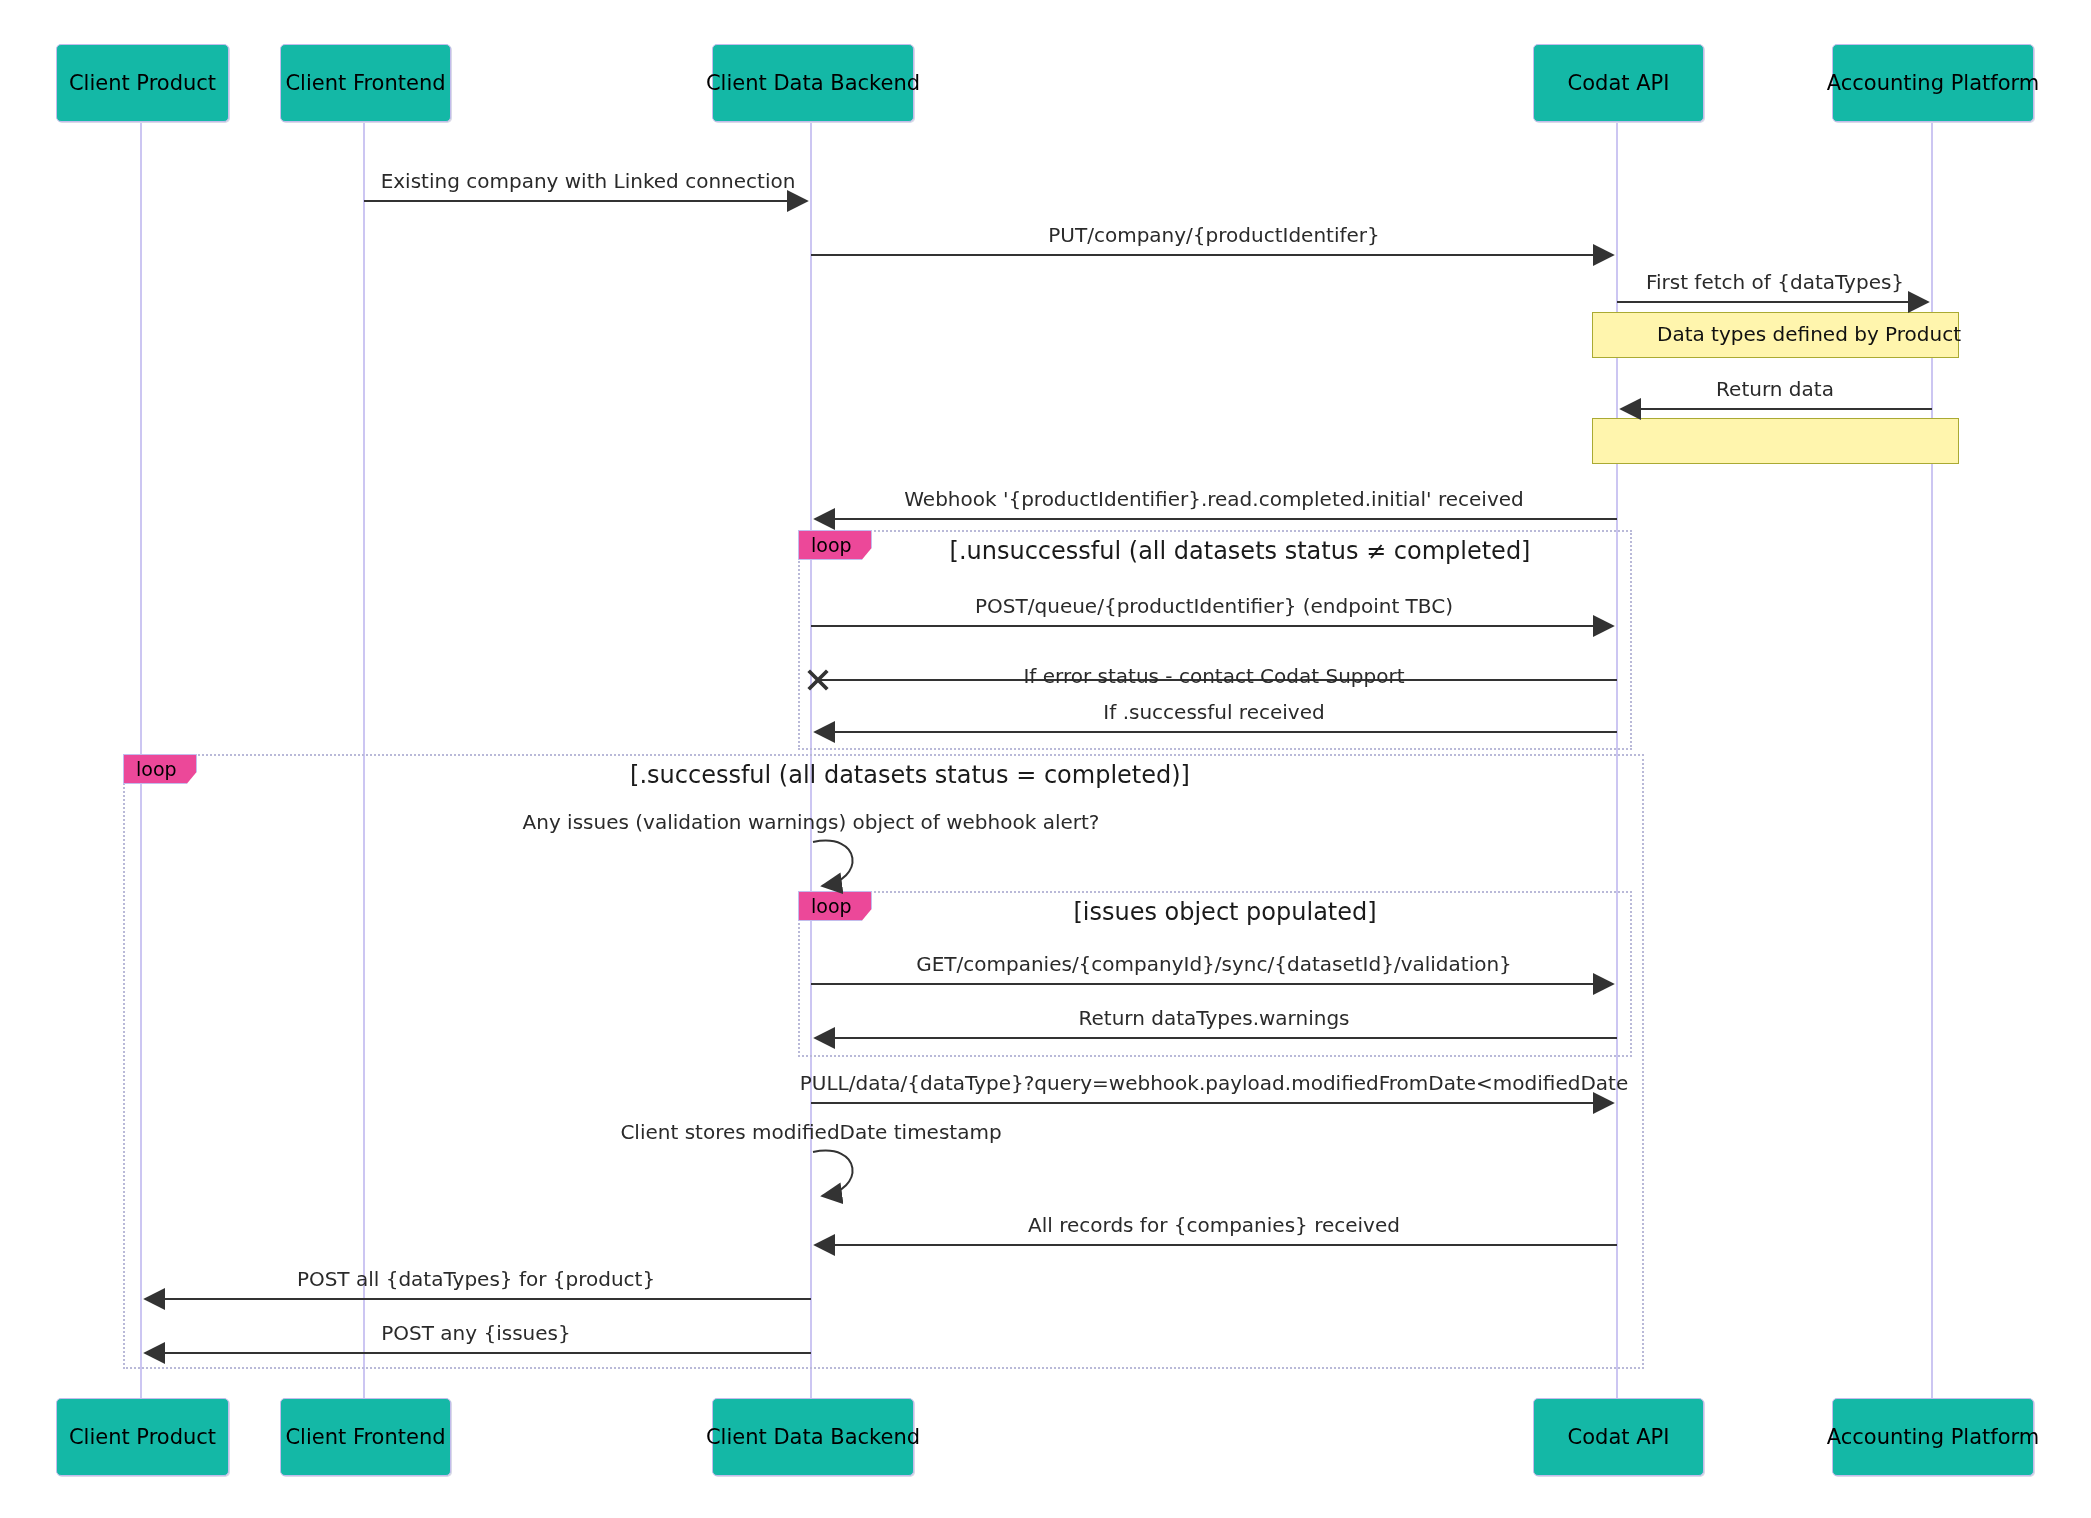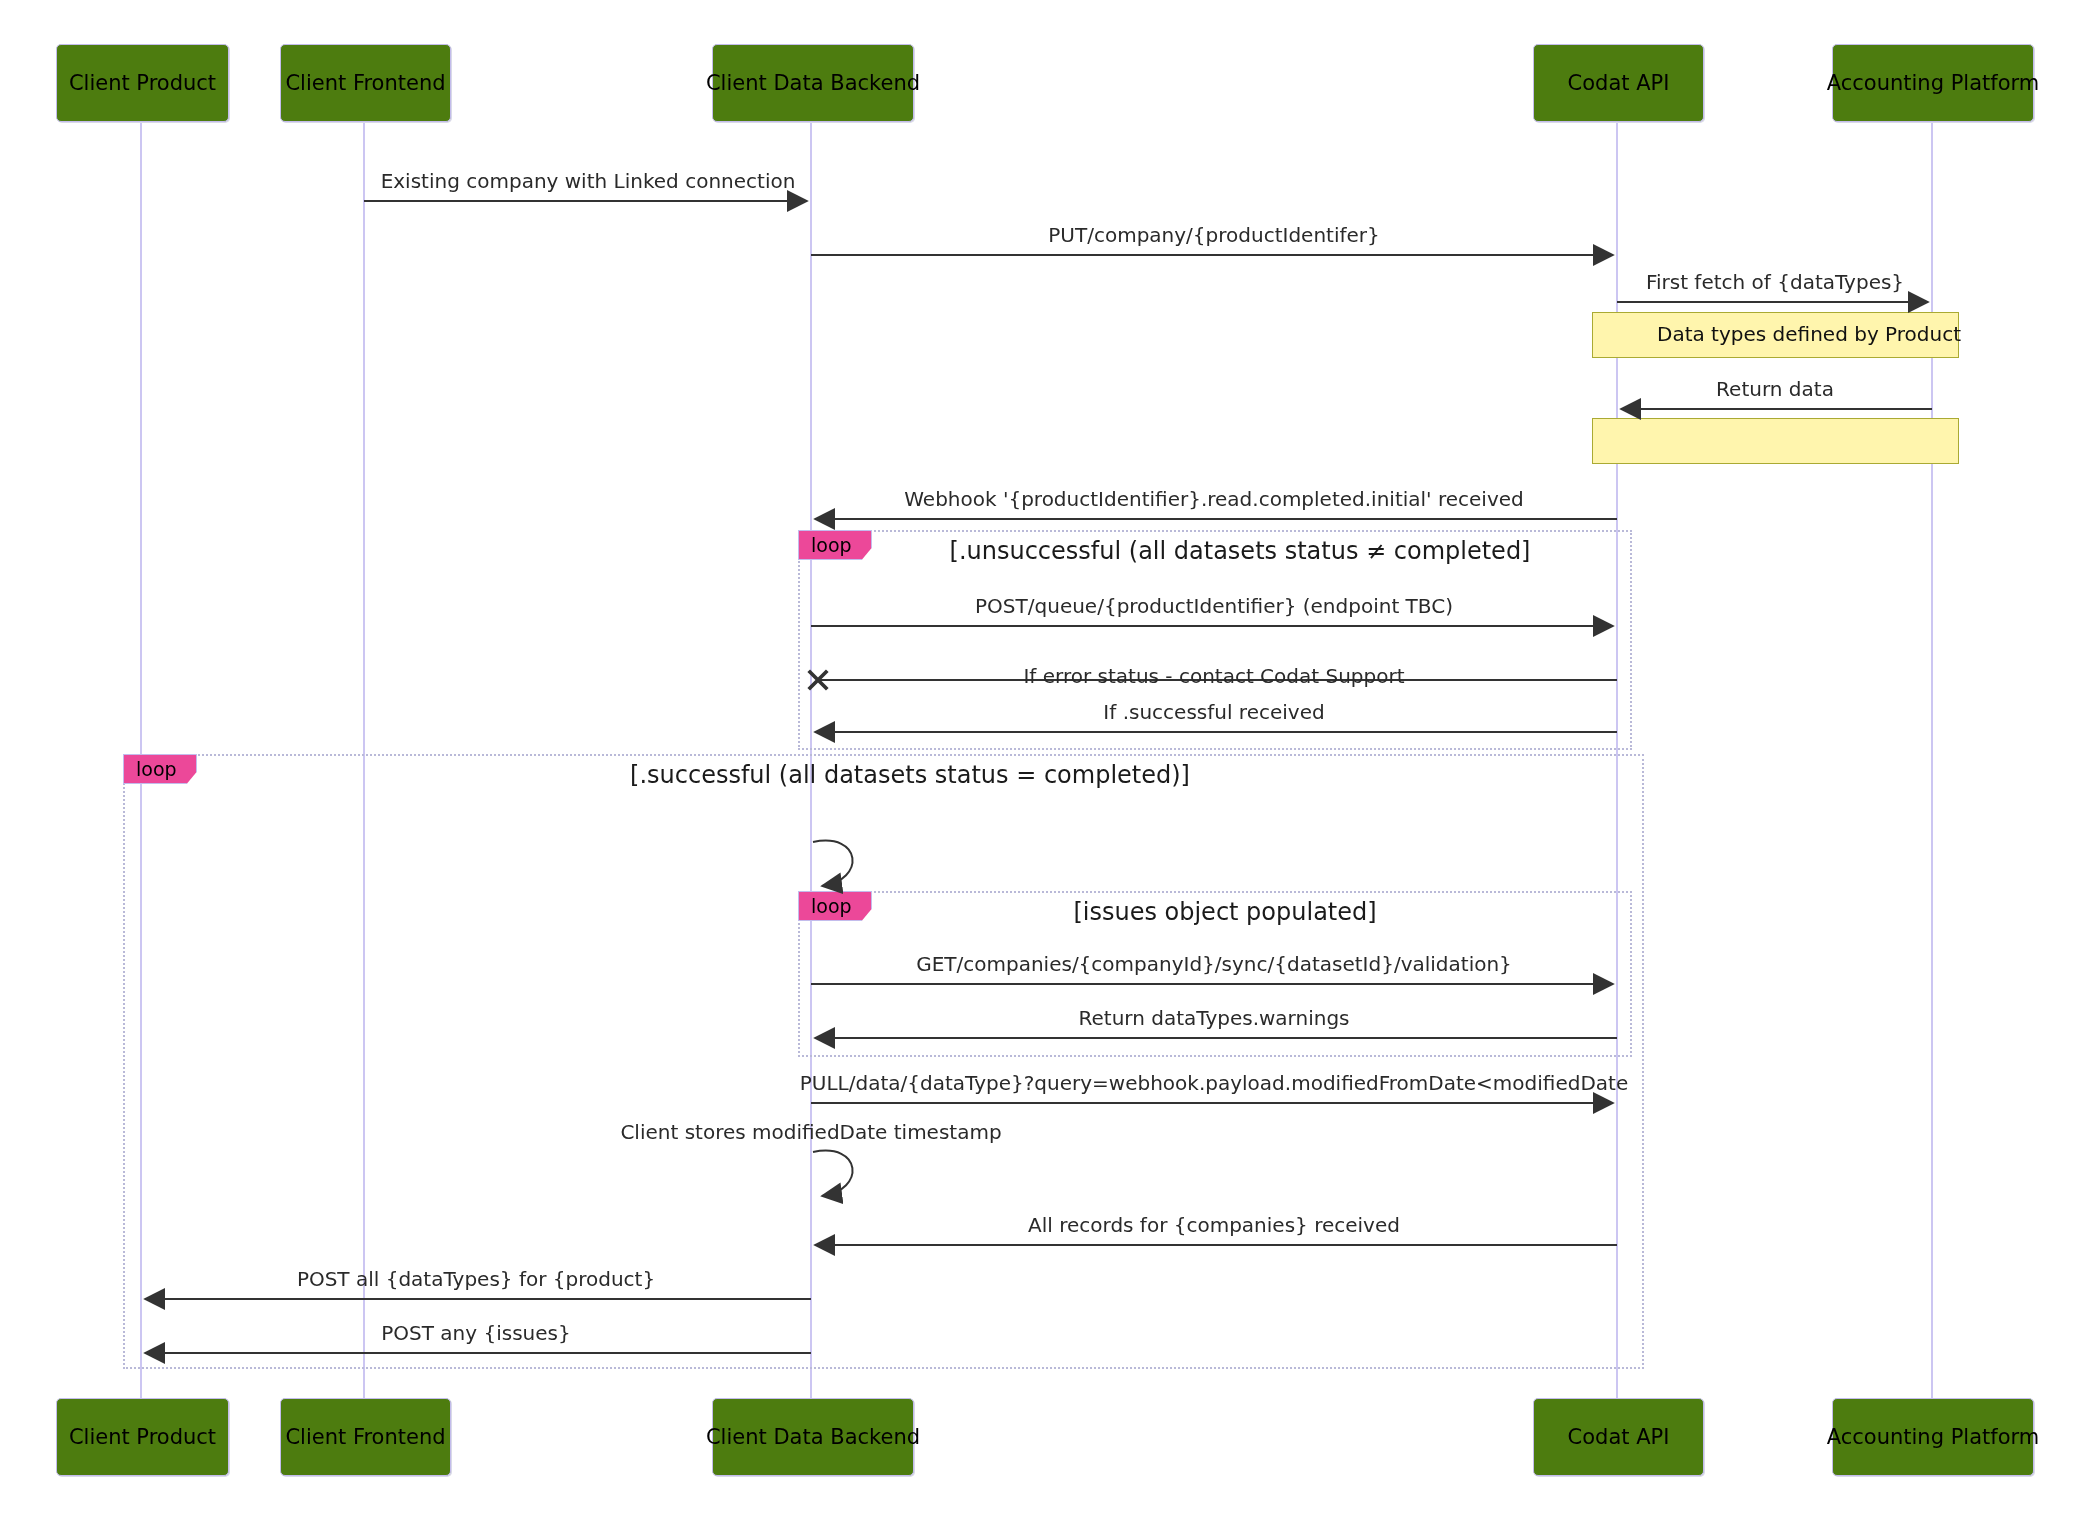--- a/index.html
+++ b/index.html
@@ -1,21 +1,21 @@
 <!DOCTYPE html>
 <html><head>
 <meta charset="utf-8">
 <style>
   html,body{margin:0;padding:0;background:#ffffff;}
   body{font-family:"DejaVu Sans","Liberation Sans",sans-serif;}
   .canvas{position:relative;width:2091px;height:1518px;background:#ffffff;overflow:hidden;}
   .layer{position:absolute;left:0;top:0;width:2091px;height:1518px;pointer-events:none;}
 
   .actor-box{
-    position:absolute;height:76px;background:#4d7c0f;border:1px solid #c3bcec;
+    position:absolute;height:76px;background:#14b8a6;border:1px solid #c3bcec;
     border-radius:5px;box-shadow:1px 1px 0 #d9d9e8;
     display:flex;align-items:center;justify-content:center;
     font-size:21px;color:#000;white-space:nowrap;
   }
   .msg-label{
     position:absolute;transform:translateX(-50%);
     font-size:20px;color:#2a2a2a;white-space:nowrap;text-align:center;
   }
   .note-box{
     position:absolute;background:#fff5ad;border:1px solid #aaaa33;
@@ -96,20 +96,21 @@
   </svg>
 
   <div class="msg-label" style="left:588px;top:169px;">Existing company with Linked connection</div>
   <div class="msg-label" style="left:1214px;top:223px;">PUT/company/{productIdentifer}</div>
   <div class="msg-label" style="left:1775px;top:270px;">First fetch of {dataTypes}</div>
   <div class="msg-label" style="left:1775px;top:377px;">Return data</div>
   <div class="msg-label" style="left:1214px;top:487px;">Webhook '{productIdentifier}.read.completed.initial' received</div>
   <div class="msg-label" style="left:1214px;top:594px;">POST/queue/{productIdentifier} (endpoint TBC)</div>
   <div class="msg-label" style="left:1214px;top:664px;">If error status - contact Codat Support</div>
   <div class="msg-label" style="left:1214px;top:700px;">If .successful received</div>
+  <div class="msg-label" style="left:811px;top:810px;">Any issues (validation warnings) object of webhook alert?</div>
   <div class="msg-label" style="left:1214px;top:952px;">GET/companies/{companyId}/sync/{datasetId}/validation}</div>
   <div class="msg-label" style="left:1214px;top:1006px;">Return dataTypes.warnings</div>
   <div class="msg-label" style="left:1214px;top:1071px;">PULL/data/{dataType}?query=webhook.payload.modifiedFromDate&lt;modifiedDate</div>
   <div class="msg-label" style="left:811px;top:1120px;">Client stores modifiedDate timestamp</div>
   <div class="msg-label" style="left:1214px;top:1213px;">All records for {companies} received</div>
   <div class="msg-label" style="left:476px;top:1267px;">POST all {dataTypes} for {product}</div>
   <div class="msg-label" style="left:476px;top:1321px;">POST any {issues}</div>
 
   <div class="actor-box" style="left:56px;top:44px;width:171px;">Client Product</div>
   <div class="actor-box" style="left:280px;top:44px;width:169px;">Client Frontend</div>

